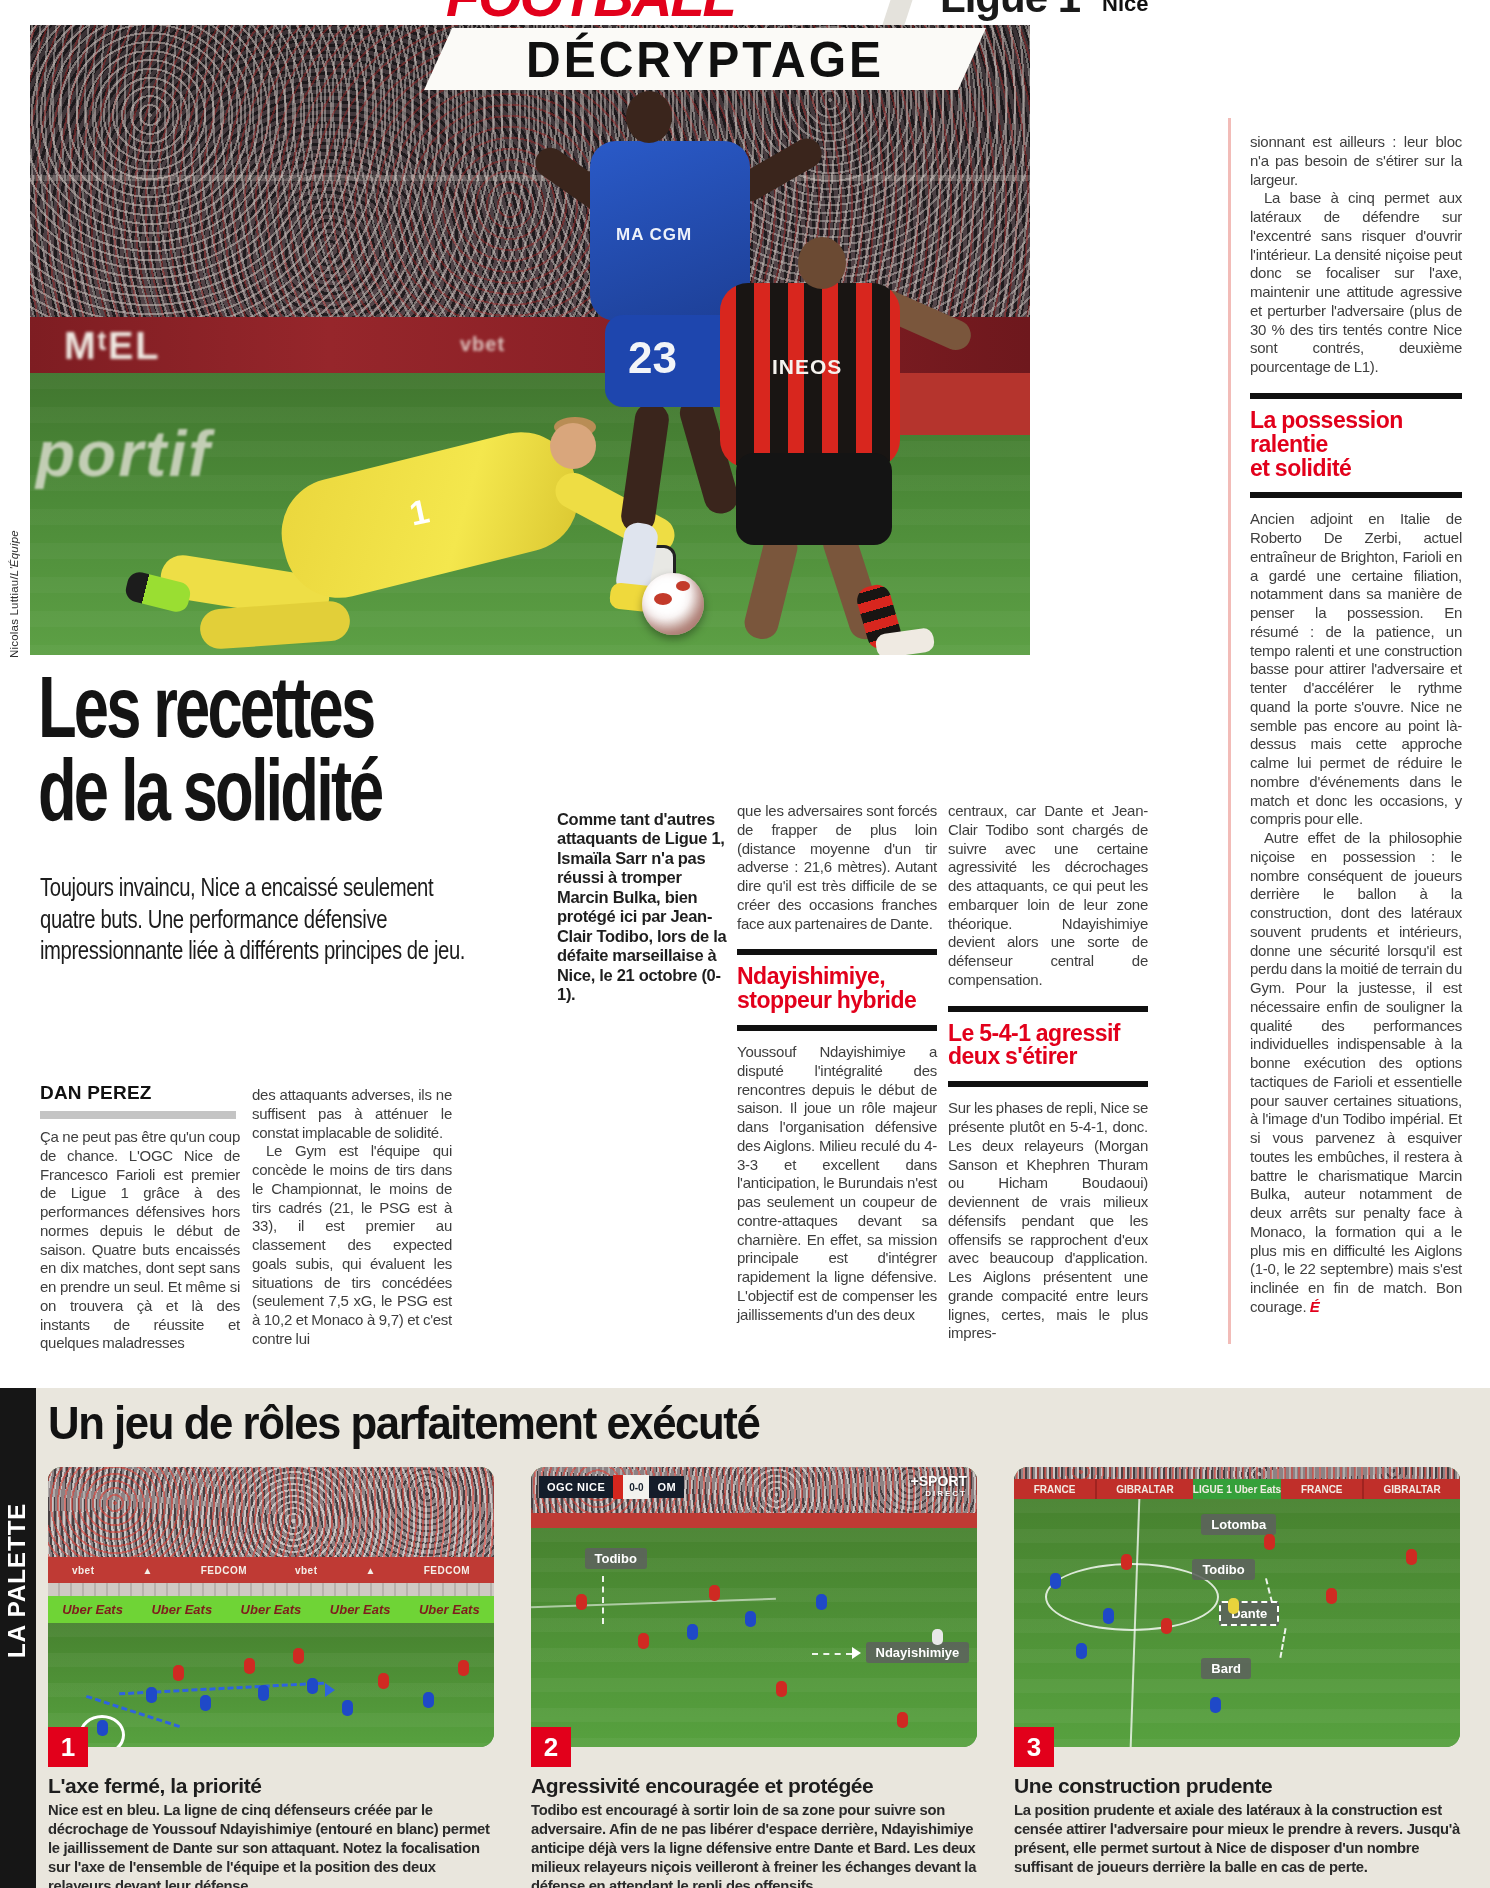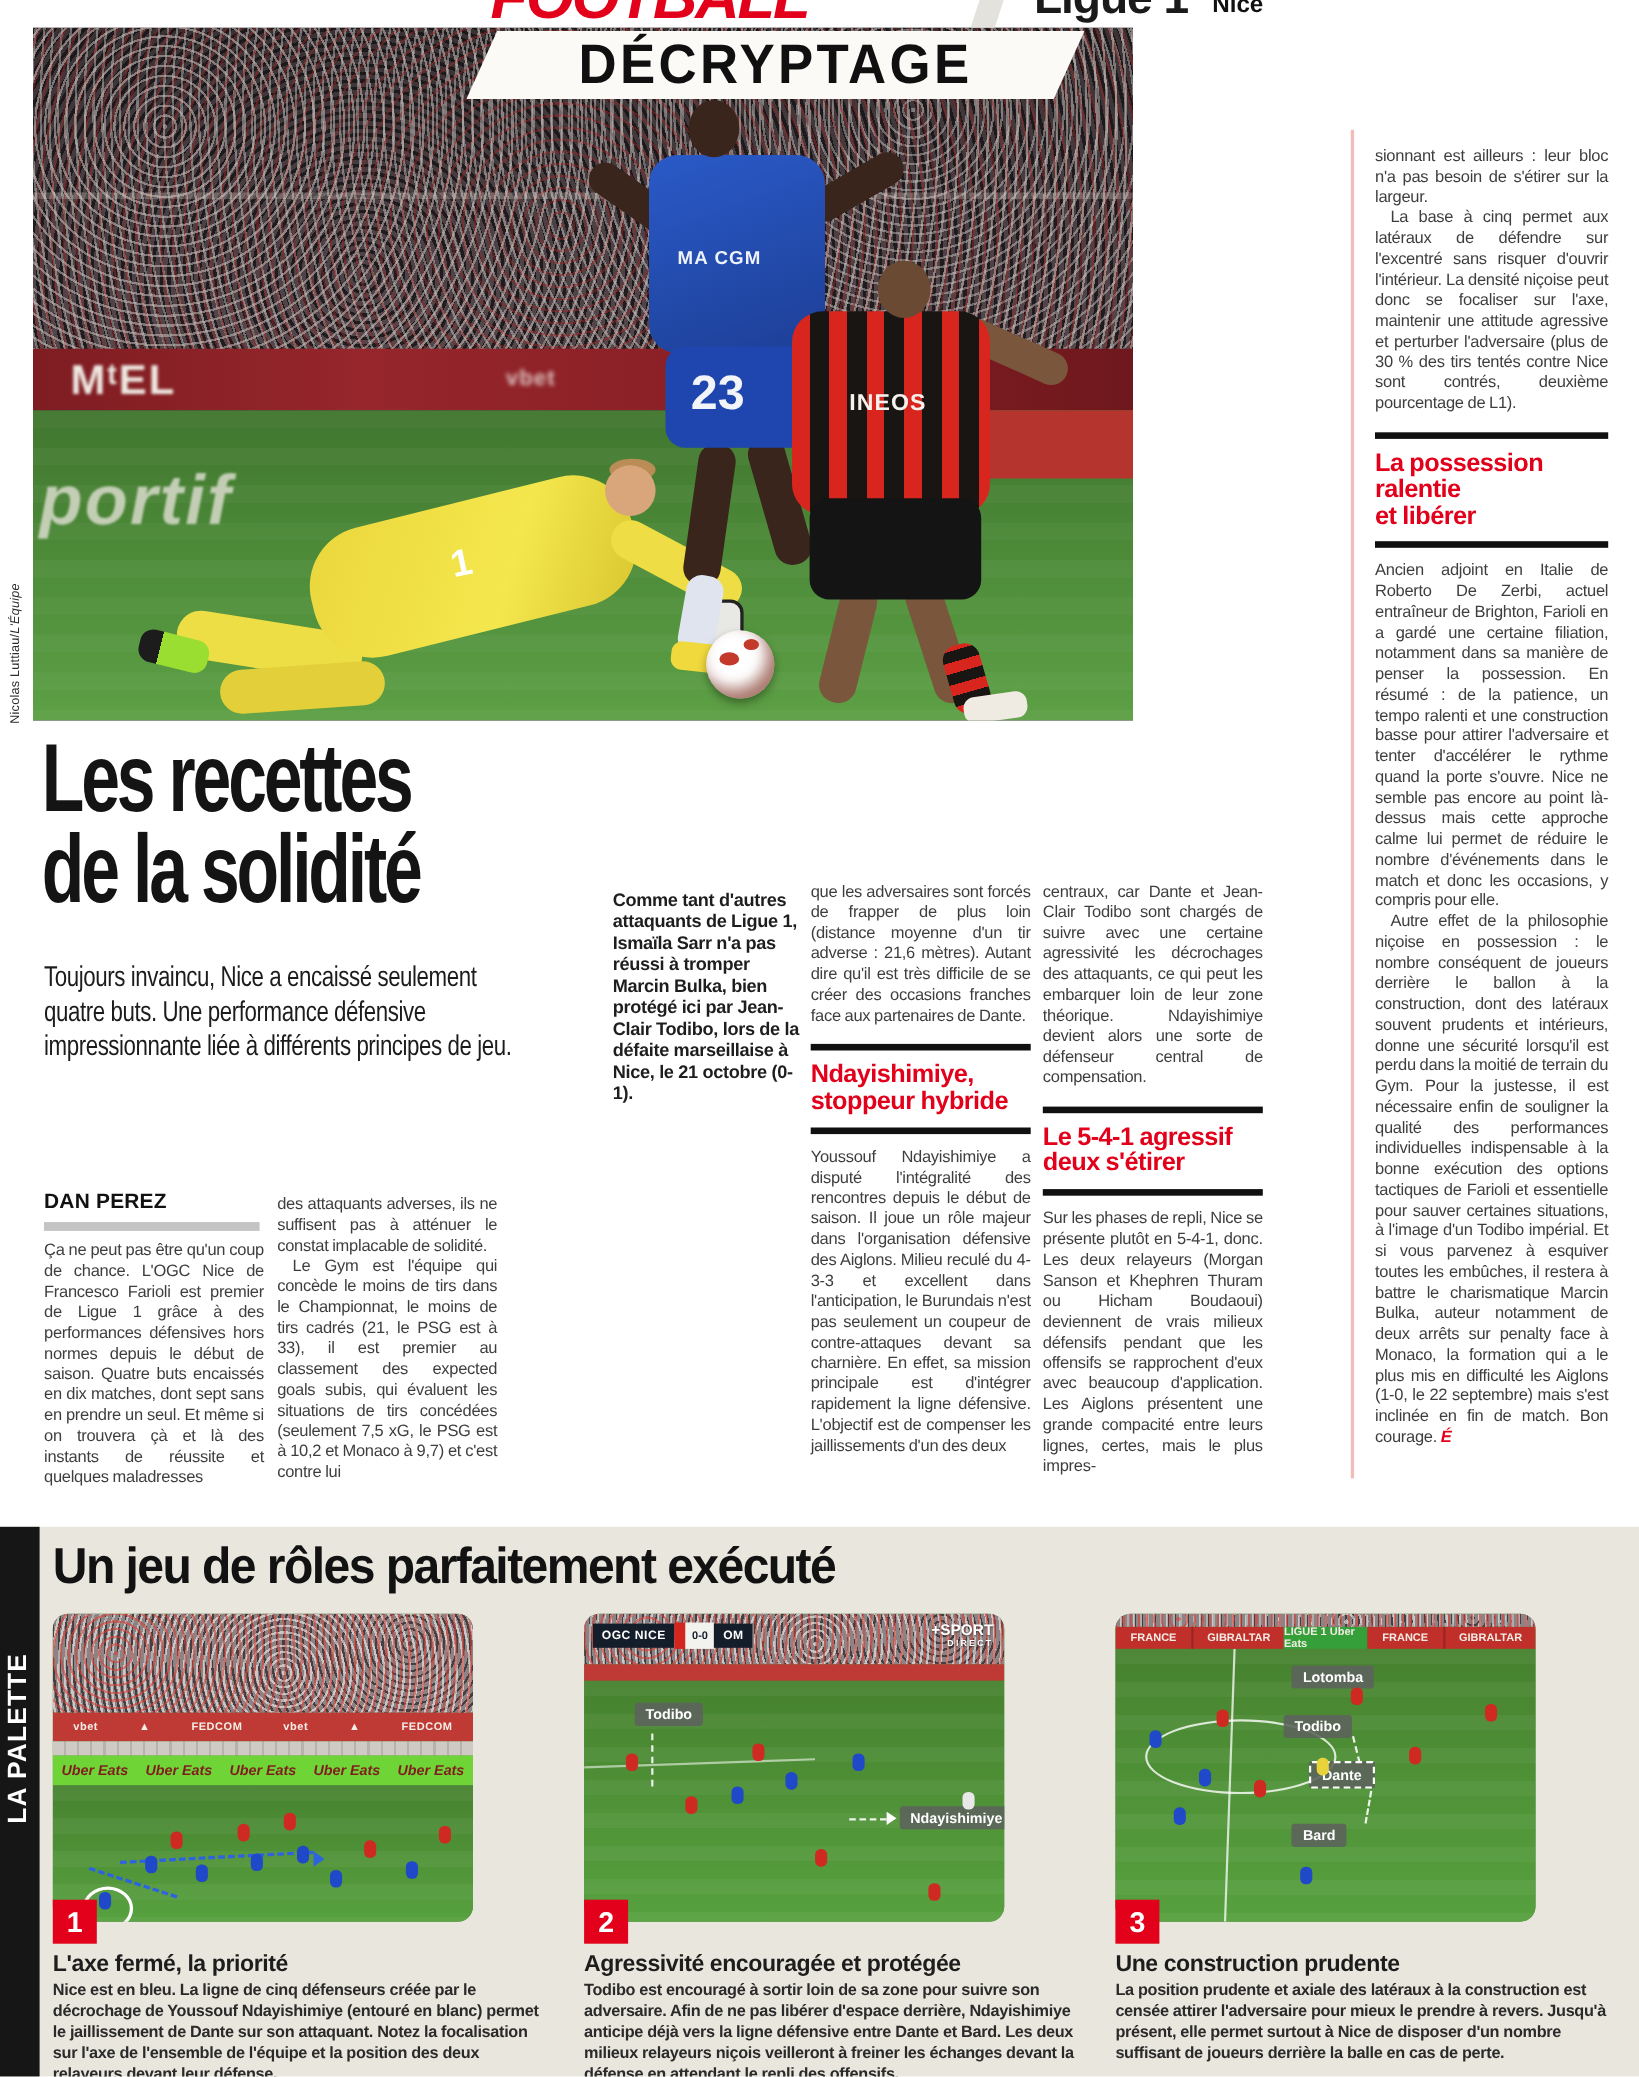--- a/index.html
+++ b/index.html
@@ -114,21 +114,21 @@
     letter-spacing:-.5px;text-align:left;}
   .endmark{color:#e2001b;font-weight:bold;font-style:italic;}
   .pink-rule{position:absolute;left:1228px;top:118px;width:3px;height:1226px;background:#f2bcb8;}
   
   .palette{position:absolute;left:0;top:1388px;width:1490px;height:500px;background:#e9e6dd;}
   .pal-bar{position:absolute;left:0;top:0;width:36px;height:500px;background:#161616;}
   .pal-bar span{position:absolute;left:3px;top:70px;height:200px;writing-mode:vertical-rl;transform:rotate(180deg);
     color:#fff;font-weight:bold;font-size:24px;letter-spacing:1px;}
   .pal-headline{position:absolute;left:48px;top:8px;font-size:46px;font-weight:bold;color:#121212;
     letter-spacing:-1.5px;transform:scaleX(.95);transform-origin:left top;}
-  .shot{position:absolute;top:79px;width:382px;height:280px;border-radius:14px;overflow:hidden;background:#4c8c3a;}
+  .shot{position:absolute;top:79px;width:446px;height:280px;border-radius:14px;overflow:hidden;background:#4c8c3a;}
   #shot1{left:48px;} #shot2{left:531px;} #shot3{left:1014px;}
   .chip{position:absolute;top:339px;width:40px;height:40px;background:#e2001b;color:#fff;display:flex;
     align-items:center;justify-content:center;font-size:26px;font-weight:bold;z-index:4;}
   #chip1{left:48px;} #chip2{left:531px;} #chip3{left:1014px;}
   .cap{position:absolute;top:386px;width:452px;color:#1d1d1d;}
   #cap1{left:48px;} #cap2{left:531px;} #cap3{left:1014px;}
   .cap h4{margin:0 0 3px 0;font-size:21px;letter-spacing:-.4px;}
   .cap p{margin:0;font-size:14.8px;line-height:1.28;font-weight:bold;color:#2a2a2a;letter-spacing:-.3px;}
   
   .crowd-strip{width:100%;background-color:#8d8284;
@@ -291,21 +291,21 @@
 
   <div class="pink-rule"></div>
 
   <div class="col" id="sidecol">
     <p>sionnant est ailleurs : leur bloc n'a pas besoin de s'étirer sur la largeur.</p>
     <p class="ind">La base à cinq permet aux latéraux de défendre sur l'excentré sans risquer d'ouvrir l'intérieur. La densité niçoise peut donc se focaliser sur l'axe, maintenir une attitude agressive et perturber l'adversaire (plus de 30 % des tirs tentés contre Nice sont contrés, deuxième pourcentage de L1).</p>
     <div class="subhead">
       <div class="bar"></div>
       <div class="sh-txt">
         <span style="display:block">La possession ralentie</span>
-        <span style="display:block">et libérer</span>
+        <span style="display:block">et solidité</span>
       </div>
       <div class="bar"></div>
     </div>
     <p>Ancien adjoint en Italie de Roberto De Zerbi, actuel entraîneur de Brighton, Farioli en a gardé une certaine filiation, notamment dans sa manière de penser la possession. En résumé : de la patience, un tempo ralenti et une construction basse pour attirer l'adversaire et tenter d'accélérer le rythme quand la porte s'ouvre. Nice ne semble pas encore au point là-dessus mais cette approche calme lui permet de réduire le nombre d'événements dans le match et donc les occasions, y compris pour elle.</p>
     <p class="ind"><span>Autre effet de la philosophie niçoise en possession : le nombre conséquent de joueurs derrière le ballon à la construction, dont des latéraux souvent prudents et intérieurs, donne une sécurité lorsqu'il est perdu dans la moitié de terrain du Gym. Pour la justesse, il est nécessaire enfin de souligner la qualité des performances individuelles indispensable à la bonne exécution des options tactiques de Farioli et essentielle pour sauver certaines situations, à l'image d'un Todibo impérial. Et si vous parvenez à esquiver toutes les embûches, il restera à battre le charismatique Marcin Bulka, auteur notamment de deux arrêts sur penalty face à Monaco, la formation qui a le plus mis en difficulté les Aiglons (1-0, le 22 septembre) mais s'est inclinée en fin de match. Bon courage.</span> <span class="endmark">É</span></p>
   </div>
 
   <section class="palette">
     <div class="pal-bar">
       <span>LA PALETTE</span>

